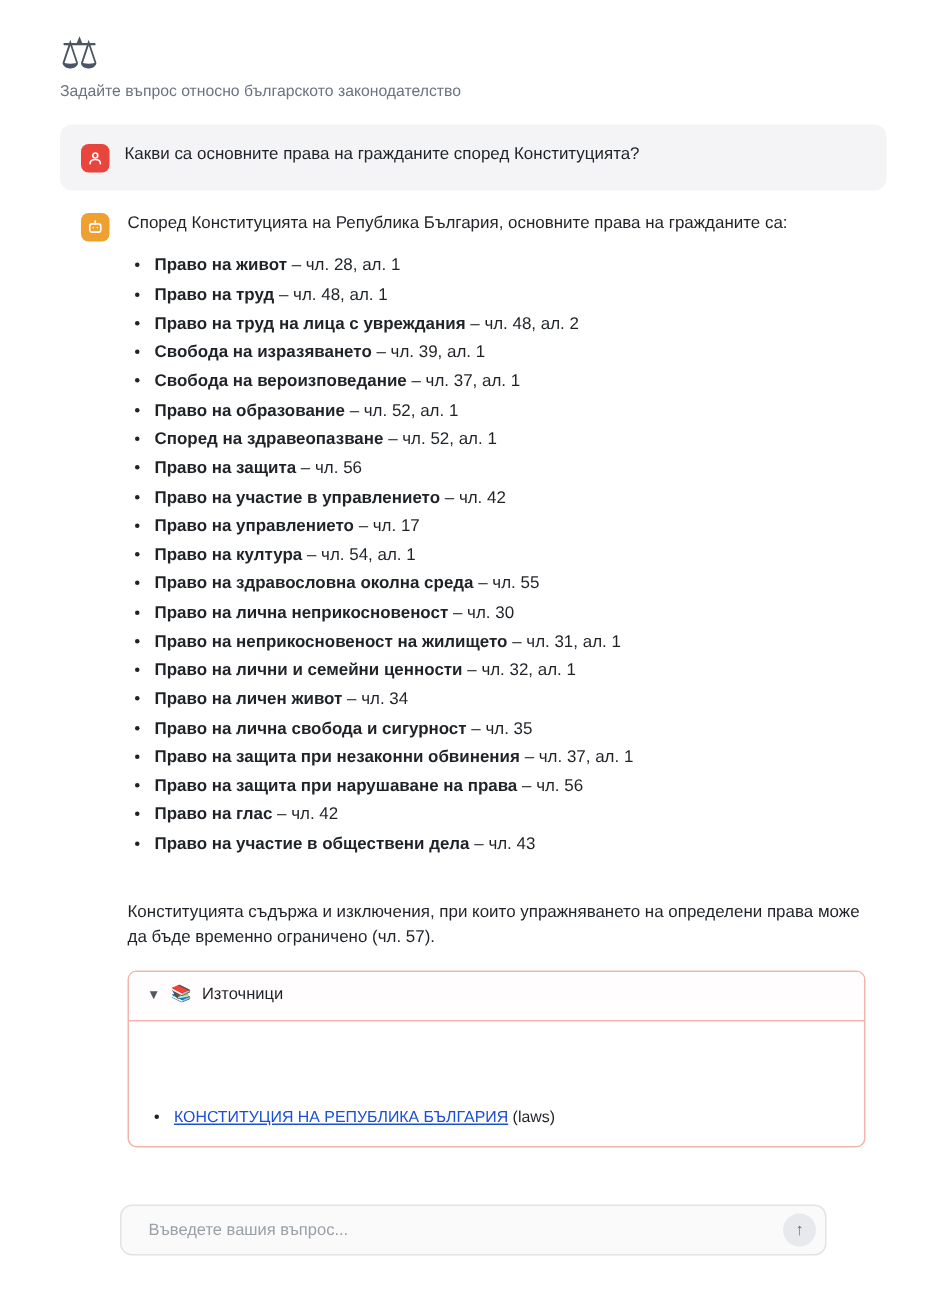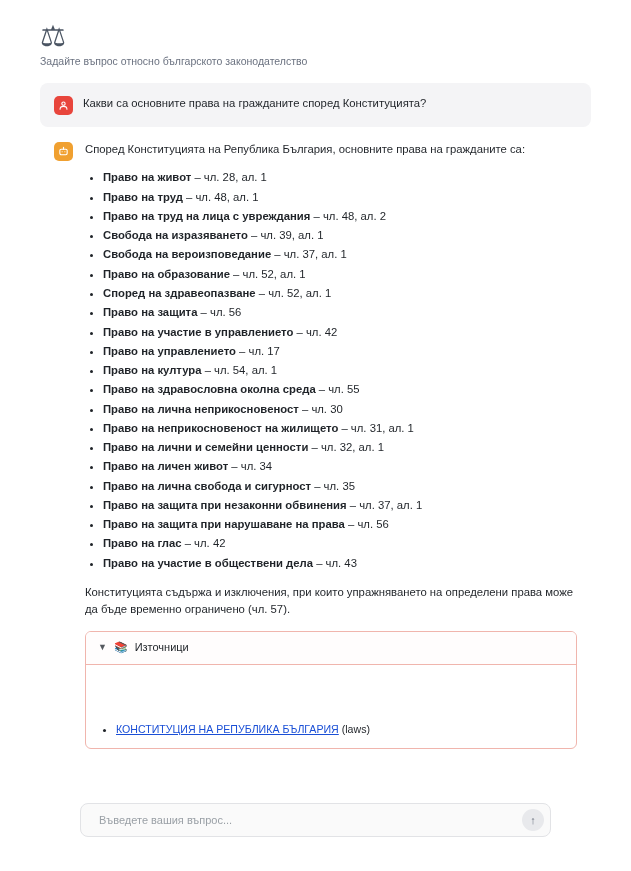--- a/index.html
+++ b/index.html
@@ -83,21 +83,21 @@
     font-size: 11.3px;
     line-height: 1.45;
     color: #1f2328;
     flex: 1 1 auto;
   }
   .msg-body p {
     margin: 0 0 13px 0;
   }
   .msg-body p:last-child { margin-bottom: 0; }
   ul.rights {
-    margin: 10px 0 14px 0;
+    margin: 10px 0 30px 0;
     padding-left: 18px;
   }
   ul.rights li {
     margin-bottom: 4.6px;
     font-size: 11.3px;
     line-height: 1.3;
   }
   ul.rights li b { font-weight: bold; }
   ul.rights li span.art { color: #1f2328; }
   .sources {

